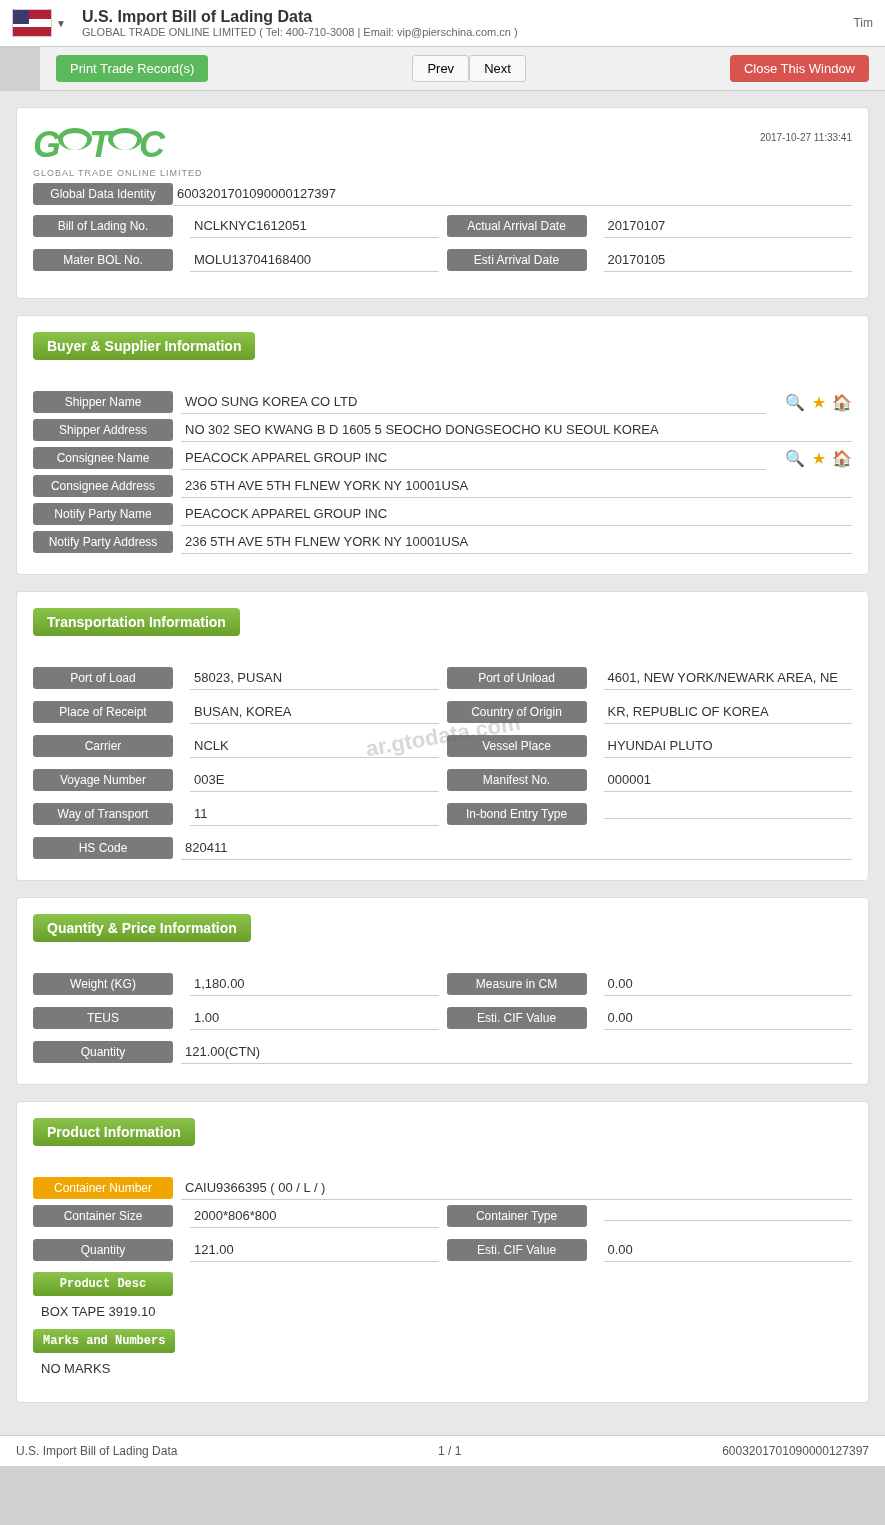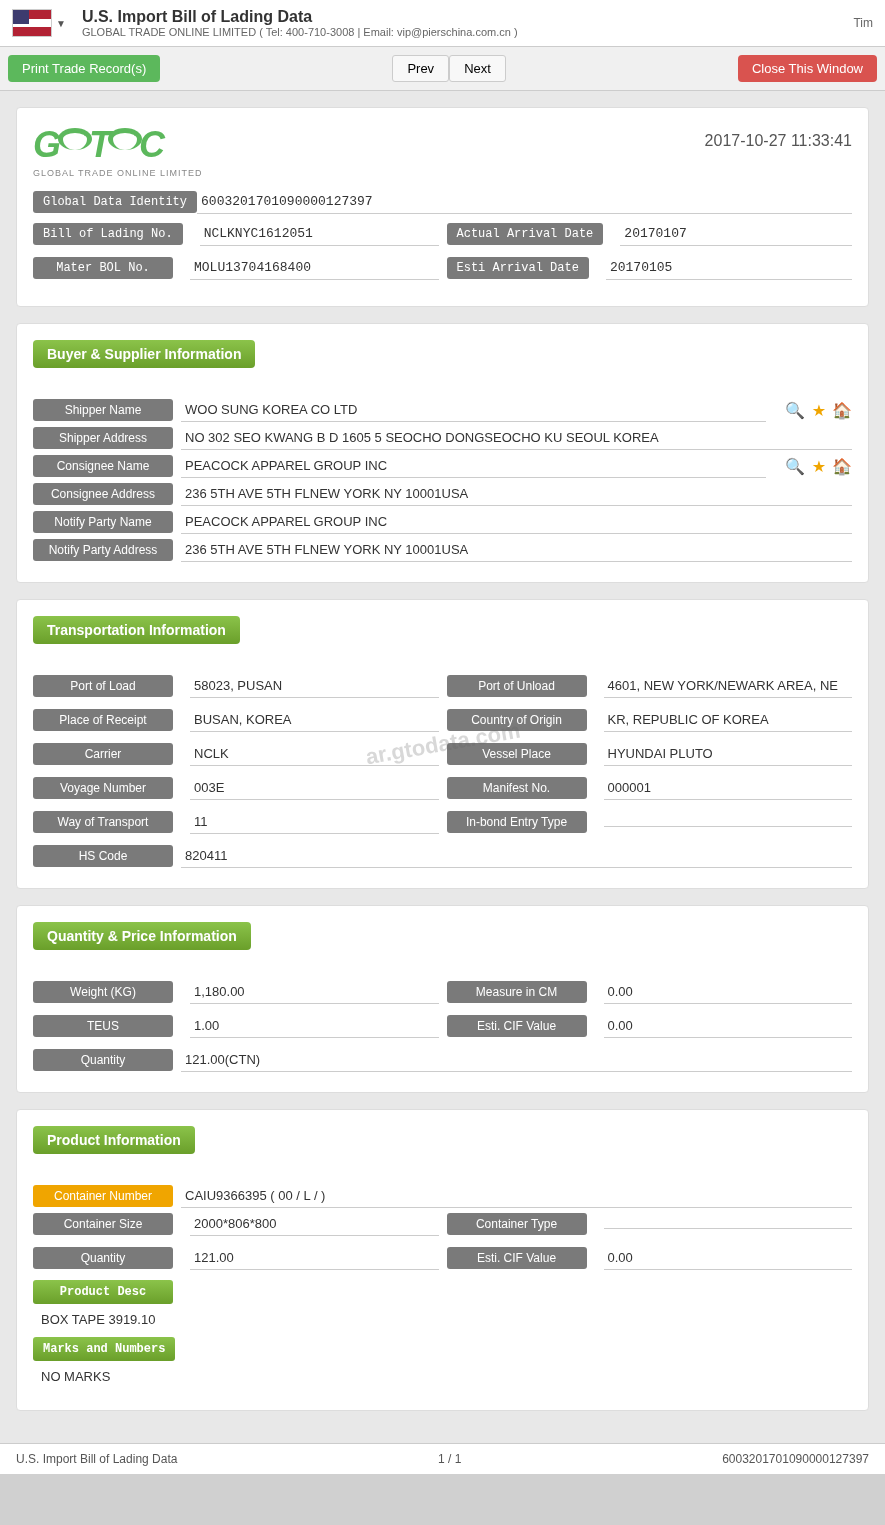--- a/index.html
+++ b/index.html
@@ -29,24 +29,25 @@
       background: #3C3B6E;
     }
     .dropdown-arrow { font-size: 10px; color: #555; margin-right: 16px; cursor: pointer; }
     .header-title { font-size: 16px; font-weight: bold; color: #333; flex: 1; }
     .header-company { font-size: 11px; color: #666; }
     .header-time { font-size: 12px; color: #666; margin-left: auto; }
 
     
     .toolbar {
       background: #f0f0f0;
-      padding: 8px 8px;
+      padding: 8px 16px;
       display: flex;
       align-items: center;
       border-bottom: 1px solid #ccc;
+      margin-left: 40px;
     }
     .btn-print {
       background: #5cb85c;
       color: #fff;
       border: none;
       padding: 6px 14px;
       border-radius: 4px;
       cursor: pointer;
       font-size: 13px;
     }
@@ -271,24 +272,24 @@
 
         <div style="display:flex; align-items:center;">
           <span style="font-size:36px; font-weight:900; color:#5cb85c; font-style:italic;">G</span>
           <span style="display:inline-block; width:34px; height:22px; border:5px solid #5cb85c; border-radius:50%; border-bottom:none; margin:0 -3px; position:relative; top:-6px;"></span>
           <span style="font-size:36px; font-weight:900; color:#5cb85c; font-style:italic;">T</span>
           <span style="display:inline-block; width:34px; height:22px; border:5px solid #5cb85c; border-radius:50%; border-bottom:none; margin:0 -3px; position:relative; top:-6px;"></span>
           <span style="font-size:36px; font-weight:900; color:#5cb85c; font-style:italic;">C</span>
         </div>
         <div class="logo-sub">GLOBAL TRADE ONLINE LIMITED</div>
       </div>
-      <div style="font-size:16px; color:#555; margin-top:8px;">2017-10-27 11:33:41</div>
-    </div>
-
-    <div style="margin-top:12px;font-family:Liberation Mono, monospace;">
+      <div style="font-size:10px; color:#555; margin-top:8px;">2017-10-27 11:33:41</div>
+    </div>
+
+    <div style="margin-top:4px;">
 
       <div class="global-id-row">
         <div class="data-label">Global Data Identity</div>
         <div class="global-id-value">6003201701090000127397</div>
       </div>
 
       <div class="data-row-double">
         <div class="col-left">
           <div class="data-label">Bill of Lading No.</div>
           <div class="data-value">NCLKNYC1612051</div>

